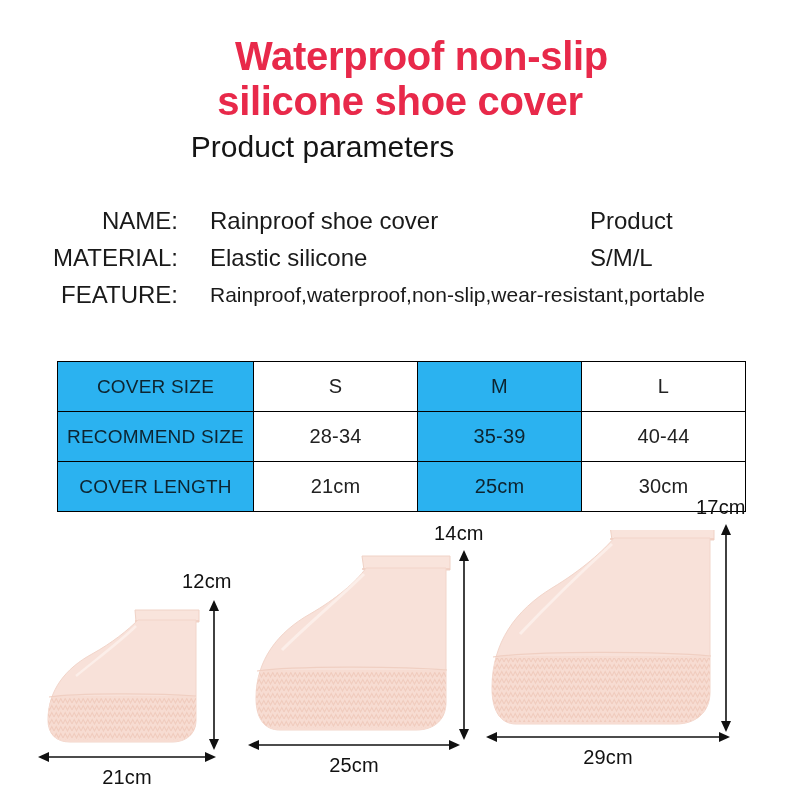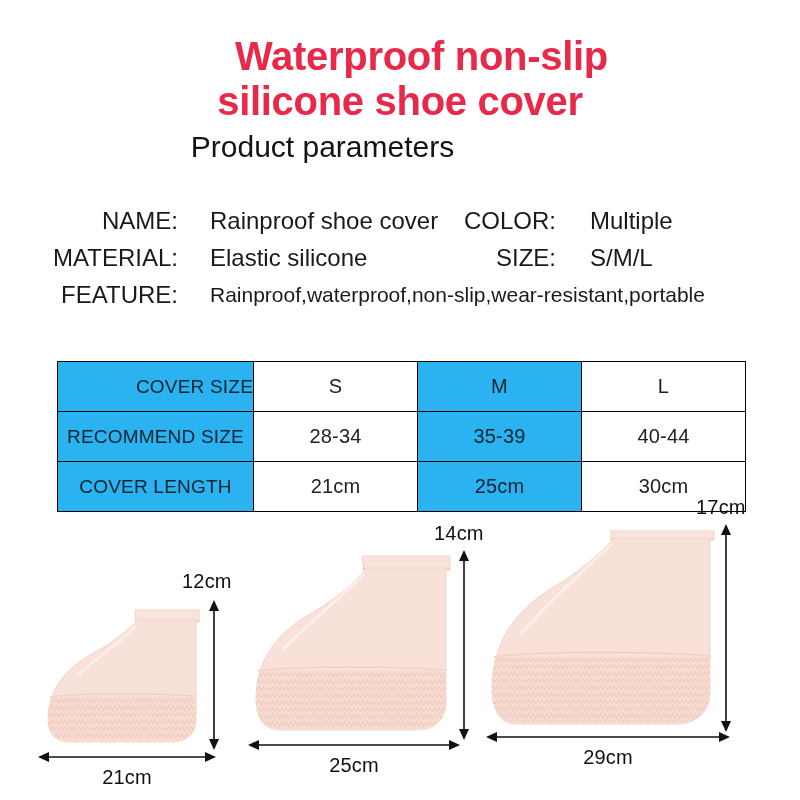--- a/index.html
+++ b/index.html
@@ -78,42 +78,40 @@
   <div class="title-line" style="color: rgb(232, 41, 74); margin-left: 43px;">Waterproof non-slip</div>
   <div class="title-line" style="color: rgb(232, 41, 74);">silicone shoe cover</div>
 </div>
 <div id="subtitle">Product parameters</div>
 
 <div id="spec-block">
 
   <div class="spec-row">
     <div class="spec-cell spec-label lbl-left">NAME:</div>
     <div class="spec-cell spec-value val-left">Rainproof shoe cover</div>
-    <div class="spec-cell spec-label lbl-right">COLOR:</div>
-    <div class="spec-cell spec-value val-right">Multiple</div>
+    <div class="spec-cell spec-value val-right">Product</div>
   </div>
 
   <div class="spec-row">
     <div class="spec-cell spec-label lbl-left">MATERIAL:</div>
     <div class="spec-cell spec-value val-left">Elastic silicone</div>
-    <div class="spec-cell spec-label lbl-right">SIZE:</div>
     <div class="spec-cell spec-value val-right">S/M/L</div>
   </div>
 
   <div class="spec-row">
     <div class="spec-cell spec-label lbl-feature">FEATURE:</div>
     <div class="spec-cell spec-value val-wide">Rainproof,waterproof,non-slip,wear-resistant,portable</div>
   </div>
 
 </div>
 
 <table id="size-table">
   <tbody>
     <tr>
-      <td class="c0 hl" style="background: rgb(43, 178, 240); text-align: right;">COVER SIZE</td>
+      <td class="c0 hl" style="background: rgb(43, 178, 240);">COVER SIZE</td>
       <td class="c1">S</td>
       <td class="c2 hl" style="background: rgb(43, 178, 240);">M</td>
       <td class="c3">L</td>
     </tr>
     <tr>
       <td class="c0 hl" style="background: rgb(43, 178, 240);">RECOMMEND SIZE</td>
       <td class="c1">28-34</td>
       <td class="c2 hl" style="background: rgb(43, 178, 240);">35-39</td>
       <td class="c3">40-44</td>
     </tr>

